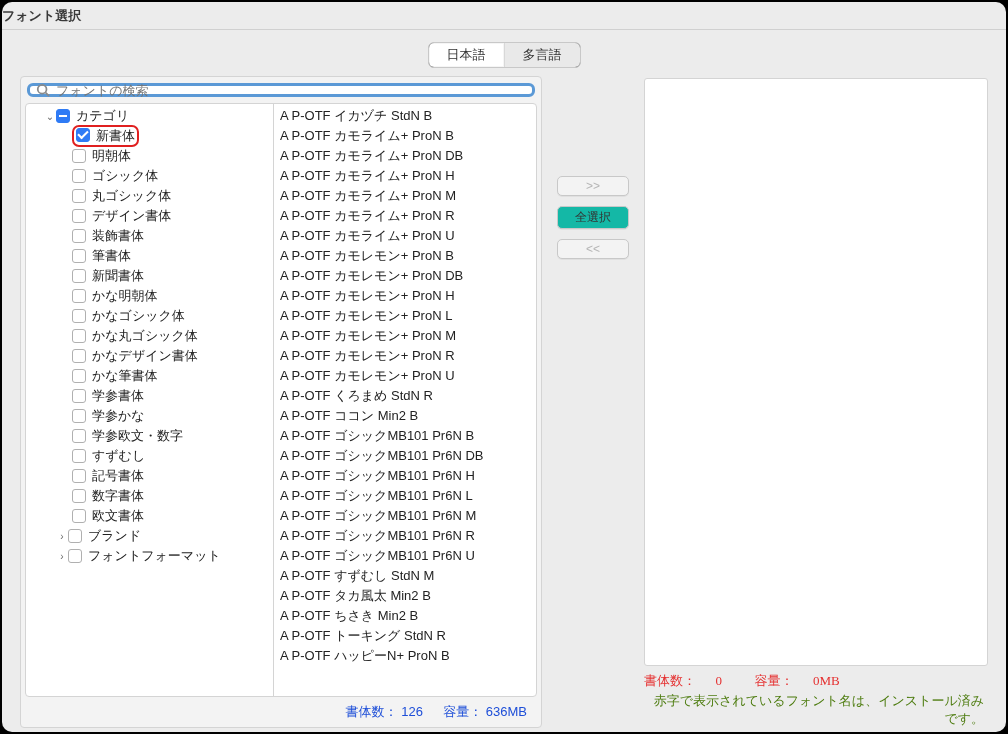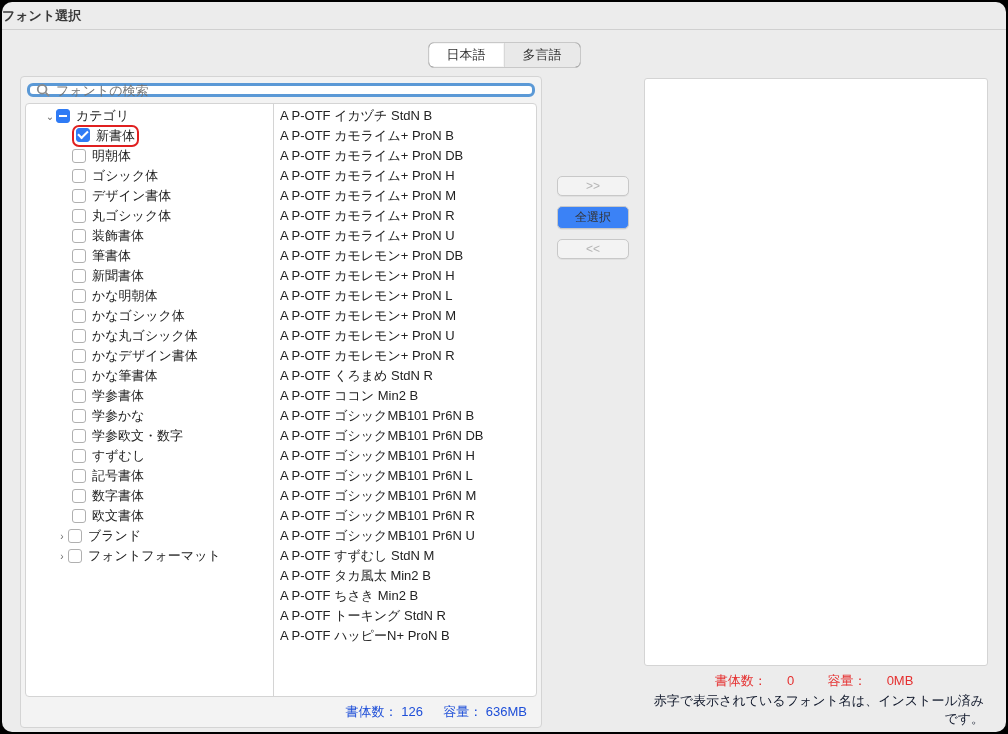--- a/index.html
+++ b/index.html
@@ -170,21 +170,21 @@
     }
     .mid-buttons {
       width: 82px;
       display: flex;
       flex-direction: column;
       gap: 10px;
       padding-top: 100px;
       align-items: center;
     }
     .mac-btn {
-      background: #3b82f6;
+      background: #14b8a6;
       border: 1px solid #c8c8c8;
       border-radius: 5px;
       padding: 2px 0;
       width: 72px;
       font-size: 12px;
       color: #333;
       text-align: center;
       cursor: pointer;
       box-shadow: 0 1px 0 rgba(0,0,0,0.05);
     }
@@ -195,28 +195,29 @@
       flex-direction: column;
     }
     .preview {
       flex: 1;
       background: #fff;
       border: 1px solid #d4d4d4;
       border-radius: 3px;
       margin-top: 2px;
     }
     .stats-right {
-      text-align: center;
+      text-align: left;
       color: #e53030;
       font-size: 13px;
       padding: 6px 4px 0 0;
+      font-family: Liberation Serif, serif;
     }
     .notice {
       text-align: right;
-      color: #0f172a;
+      color: #4d7c0f;
       font-size: 13px;
       padding: 2px 4px 0 0;
     }
     .indent-1 { padding-left: 18px; }
     .indent-2 { padding-left: 46px; }
     .indent-1b { padding-left: 30px; }
   </style>
 </head>
 <body>
 
@@ -258,25 +259,25 @@
               <div class="tree-row indent-2">
                 <span class="cb"></span>
                 <span>明朝体</span>
               </div>
               <div class="tree-row indent-2">
                 <span class="cb"></span>
                 <span>ゴシック体</span>
               </div>
               <div class="tree-row indent-2">
                 <span class="cb"></span>
+                <span>丸ゴシック体</span>
+              </div>
+              <div class="tree-row indent-2">
+                <span class="cb"></span>
                 <span>デザイン書体</span>
-              </div>
-              <div class="tree-row indent-2">
-                <span class="cb"></span>
-                <span>丸ゴシック体</span>
               </div>
               <div class="tree-row indent-2">
                 <span class="cb"></span>
                 <span>装飾書体</span>
               </div>
               <div class="tree-row indent-2">
                 <span class="cb"></span>
                 <span>筆書体</span>
               </div>
               <div class="tree-row indent-2">
@@ -343,26 +344,27 @@
               </div>
             </div>
           <div class="font-pane" id="font-pane">
               <div class="font-row">A P-OTF イカヅチ StdN B</div>
               <div class="font-row">A P-OTF カモライム+ ProN B</div>
               <div class="font-row">A P-OTF カモライム+ ProN DB</div>
               <div class="font-row">A P-OTF カモライム+ ProN H</div>
               <div class="font-row">A P-OTF カモライム+ ProN M</div>
               <div class="font-row">A P-OTF カモライム+ ProN R</div>
               <div class="font-row">A P-OTF カモライム+ ProN U</div>
+              <div class="font-row">A P-OTF カモレモン+ ProN B</div>
               <div class="font-row">A P-OTF カモレモン+ ProN DB</div>
               <div class="font-row">A P-OTF カモレモン+ ProN H</div>
               <div class="font-row">A P-OTF カモレモン+ ProN L</div>
               <div class="font-row">A P-OTF カモレモン+ ProN M</div>
+              <div class="font-row">A P-OTF カモレモン+ ProN R</div>
               <div class="font-row">A P-OTF カモレモン+ ProN U</div>
-              <div class="font-row">A P-OTF カモレモン+ ProN R</div>
               <div class="font-row">A P-OTF くろまめ StdN R</div>
               <div class="font-row">A P-OTF ココン Min2 B</div>
               <div class="font-row">A P-OTF ゴシックMB101 Pr6N B</div>
               <div class="font-row">A P-OTF ゴシックMB101 Pr6N DB</div>
               <div class="font-row">A P-OTF ゴシックMB101 Pr6N H</div>
               <div class="font-row">A P-OTF ゴシックMB101 Pr6N L</div>
               <div class="font-row">A P-OTF ゴシックMB101 Pr6N M</div>
               <div class="font-row">A P-OTF ゴシックMB101 Pr6N R</div>
               <div class="font-row">A P-OTF ゴシックMB101 Pr6N U</div>
               <div class="font-row">A P-OTF すずむし StdN M</div>

